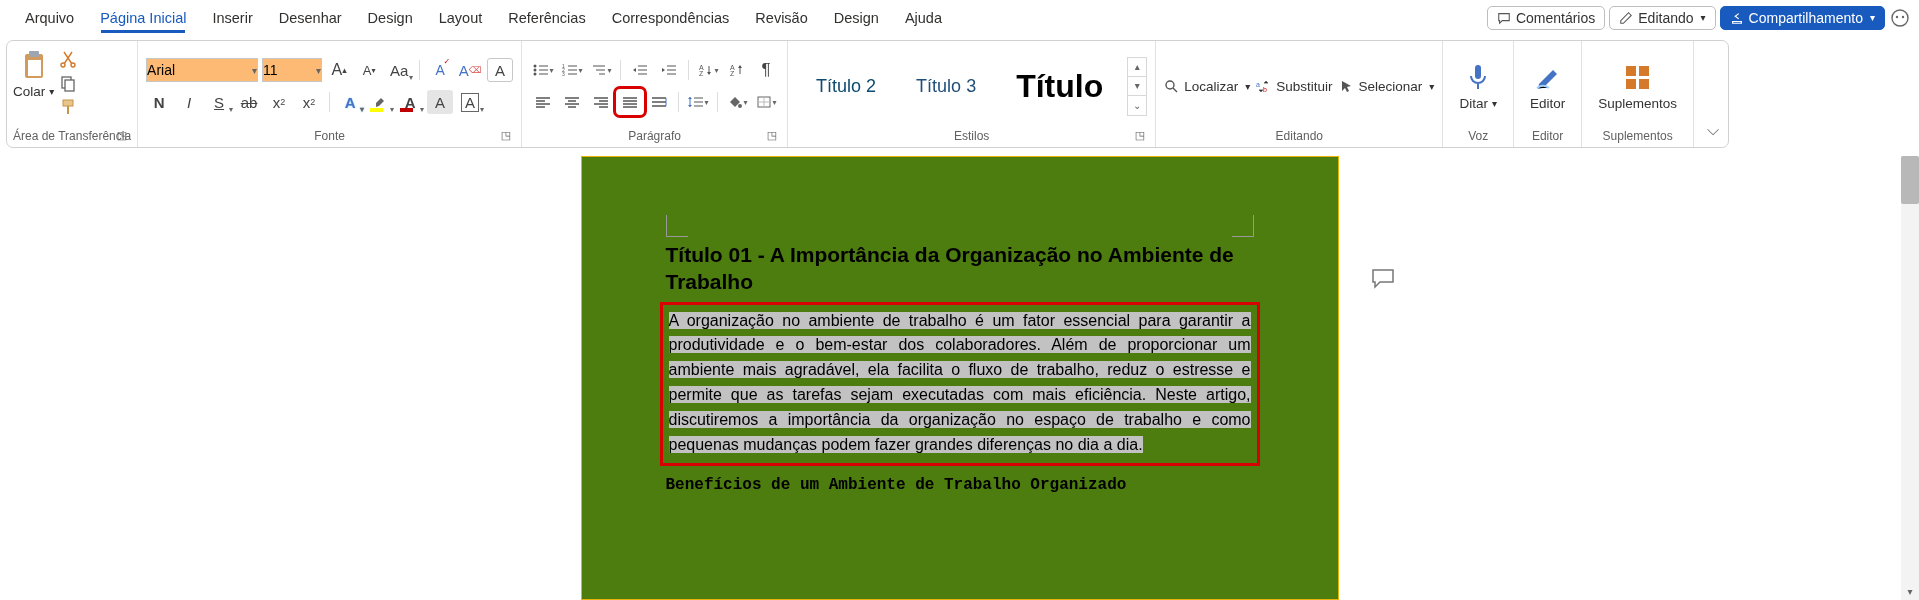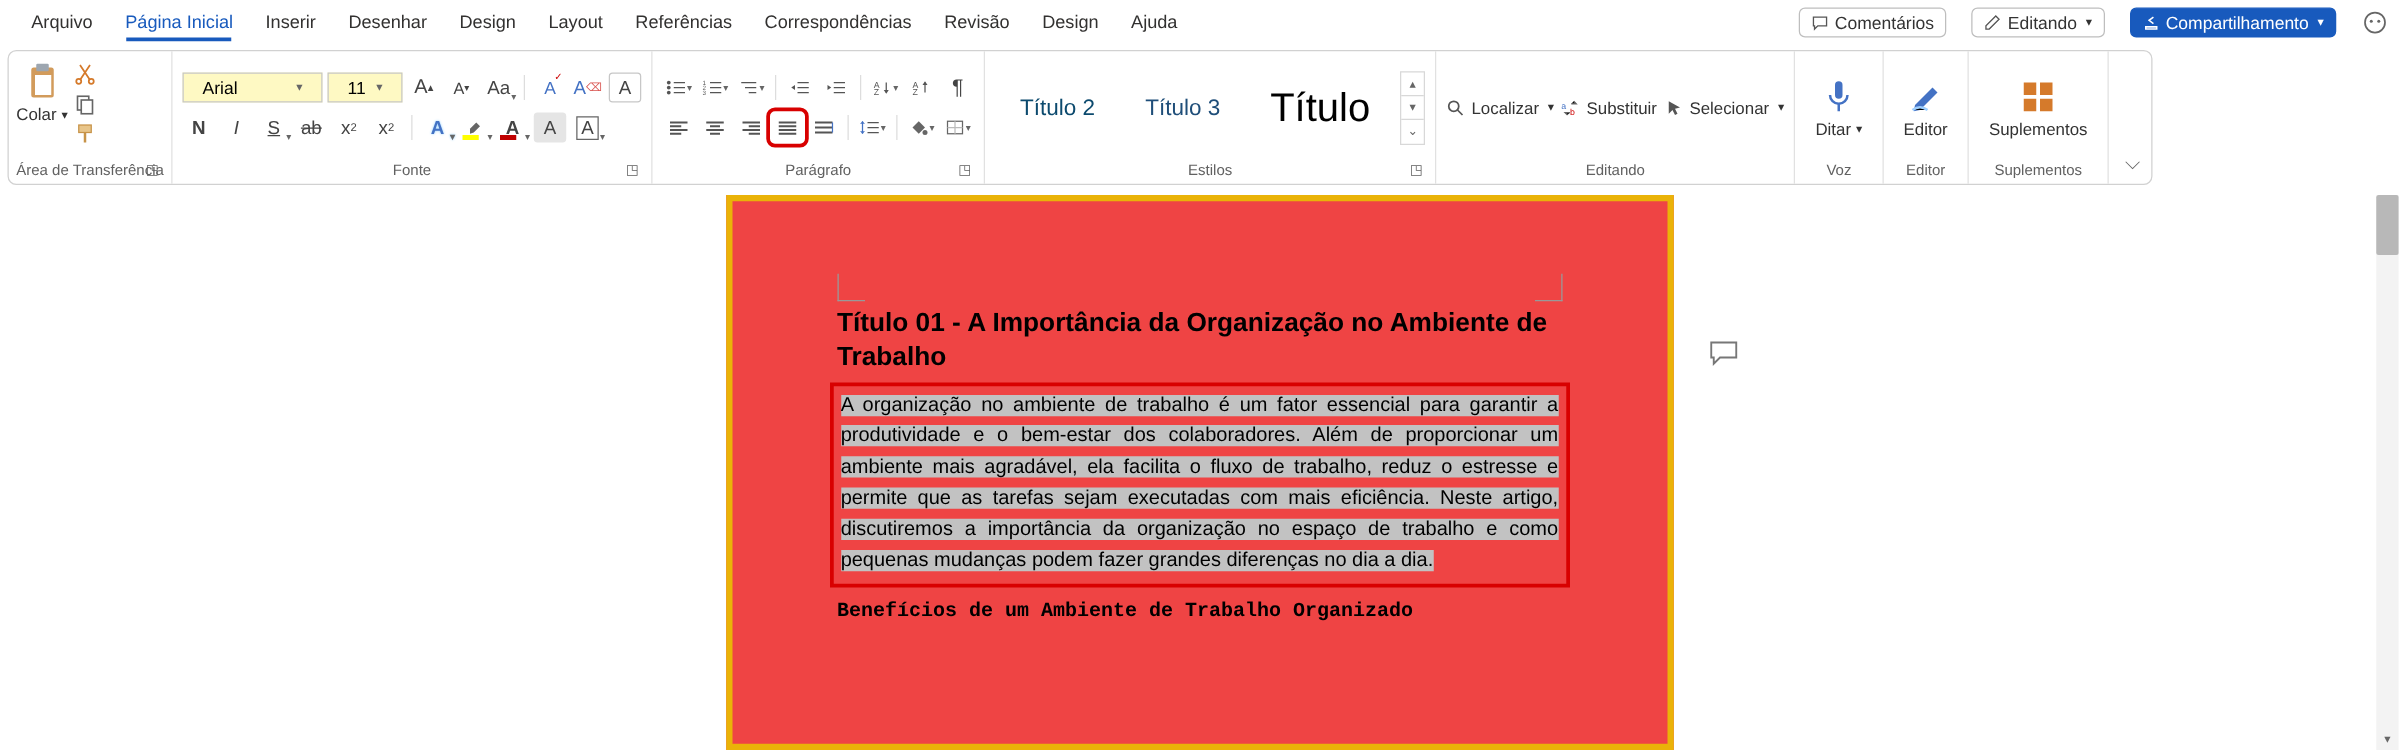--- a/index.html
+++ b/index.html
@@ -4,21 +4,21 @@
 <style>
 * { margin: 0; padding: 0; box-sizing: border-box; }
 body { font-family: 'Segoe UI', Arial, sans-serif; background: #fff; width: 1919px; height: 600px; overflow: hidden; position: relative; }
 
 
 .titlebar { display: flex; justify-content: space-between; align-items: center; height: 36px; padding: 0 8px 0 12px; border-bottom: 1px solid transparent; }
 .menu-tabs { display: flex; align-items: center; height: 100%; gap: 0; }
 .menu-tab { padding: 7px 13px; font-size: 14.5px; color: #323130; cursor: pointer; }
 .menu-tab.active { color: #185abd; font-weight: 400; position: relative; }
 .menu-tab.active::after { content: ''; position: absolute; left: 14px; right: 14px; bottom: 0; height: 3px; background: #185abd; }
-.titlebar-right { display: flex; gap: 20px; align-items: center; }
+.titlebar-right { display: flex; gap: 4px; align-items: center; }
 .titlebar-btn { display: flex; align-items: center; gap: 5px; padding: 3px 9px; font-size: 14px; border: 1px solid #bebebe; border-radius: 5px; background: #fff; color: #333; cursor: pointer; }
 .titlebar-btn.primary { background: #185abd; color: #fff; border-color: #185abd; }
 .titlebar-icon { width: 14px; height: 14px; }
 .chev { font-size: 10px; margin-left: 2px; }
 
 
 .ribbon { display: flex; align-items: stretch; height: 108px; border: 1px solid #d1d1d1; border-radius: 7px; margin: 4px 6px 0 6px; background: #fff; width: fit-content; }
 .ribbon-group { display: flex; flex-direction: column; border-right: 1px solid #e1e1e1; padding: 3px 6px 2px 6px; position: relative; }
 .ribbon-group:last-child { border-right: none; }
 .group-body { flex: 1; display: flex; align-items: center; }
@@ -29,21 +29,21 @@
 .clipboard { display: flex; gap: 5px; align-items: flex-start; padding-top: 4px; }
 .paste-col { display: flex; flex-direction: column; align-items: center; gap: 2px; }
 .paste-icon { width: 34px; height: 34px; }
 .paste-label { font-size: 13.5px; color: #333; display: flex; align-items: center; gap: 2px; }
 .clip-small-col { display: flex; flex-direction: column; gap: 6px; padding-top: 2px; }
 .small-icon { width: 18px; height: 18px; cursor: pointer; }
 
 
 .font-grid { display: flex; flex-direction: column; gap: 8px; padding: 4px 2px; }
 .font-row { display: flex; align-items: center; gap: 4px; }
-.combo { border: 1px solid #c7c7c7; height: 24px; font-size: 14px; padding: 0 15px; background: #fef9c3; display: flex; align-items: center; justify-content: space-between; }
+.combo { border: 1px solid #c7c7c7; height: 24px; font-size: 14px; padding: 0 0; background: #fdba74; display: flex; align-items: center; justify-content: space-between; }
 .combo.font-name { width: 112px; }
 .combo.font-size { width: 60px; }
 .combo .chev { color: #666; }
 .font-btn { width: 26px; height: 24px; display: flex; align-items: center; justify-content: center; font-size: 15px; color: #444; cursor: pointer; position: relative; }
 .font-btn.dd::after { content: '▾'; font-size: 8px; position: absolute; right: -1px; bottom: 0; color: #666; }
 .font-btn.bordered { border: 1px solid #c7c7c7; border-radius: 3px; }
 .highlight-swatch { position: absolute; left: 3px; right: 10px; bottom: 2px; height: 4px; background: #ffff00; }
 .fontcolor-swatch { position: absolute; left: 3px; right: 10px; bottom: 2px; height: 4px; background: #c00000; }
 
 
@@ -51,37 +51,37 @@
 .para-row { display: flex; align-items: center; gap: 3px; }
 .para-btn { width: 26px; height: 24px; display: flex; align-items: center; justify-content: center; color: #444; cursor: pointer; border-radius: 3px; }
 .para-btn.dd::after { content: '▾'; font-size: 8px; margin-left: 1px; color: #666; }
 .para-btn.highlighted { outline: 3px solid #d80000; outline-offset: 1px; }
 .sep { width: 1px; height: 20px; background: #ddd; margin: 0 3px; }
 
 
 .styles-gallery { display: flex; align-items: center; padding: 0 2px; }
 .style-tile { padding: 8px 20px; font-size: 18px; color: #0c4a6e; cursor: pointer; }
 .style-tile.t3 { color: #1f4e79; }
-.style-tile.t { font-size: 32px; font-weight: 400; color: #000; }
+.style-tile.t { font-size: 32px; font-weight: 700; color: #000; }
 .gallery-nav { display: flex; flex-direction: column; margin-left: 4px; border: 1px solid #d8d8d8; }
 .gallery-nav span { width: 18px; height: 19px; display: flex; align-items: center; justify-content: center; font-size: 10px; border-bottom: 1px solid #d8d8d8; cursor: pointer; color: #666; }
 .gallery-nav span:last-child { border-bottom: none; }
 
 
 .vert-list { display: flex; gap: 6px; padding: 4px 2px; }
 .vert-item { display: flex; align-items: center; gap: 5px; font-size: 13.5px; color: #333; cursor: pointer; }
 .big-btn { display: flex; flex-direction: column; align-items: center; gap: 4px; padding: 2px 10px; cursor: pointer; }
 .big-btn-label { font-size: 13.5px; color: #333; display: flex; align-items: center; gap: 2px; }
 .big-btn-icon { width: 34px; height: 30px; }
 
 .collapse-btn { width: 26px; height: 26px; display: flex; align-items: center; justify-content: center; color: #666; cursor: pointer; align-self: flex-end; margin: 0 2px 4px 6px; }
 
 
 .doc-area { position: absolute; top: 156px; left: 0; right: 0; bottom: 0; background: #fff; display: flex; justify-content: center; overflow: hidden; }
-.page { width: 758px; background: #ef4444; border: 5px solid #eab308; margin-top: 0; padding: 72px 84px 40px 84px; position: relative; }
+.page { width: 758px; background: #4d7c0f; border: 1px solid #eab308; margin-top: 0; padding: 72px 84px 40px 84px; position: relative; }
 .page-corner { position: absolute; width: 22px; height: 22px; }
 .page-corner.tl { left: 84px; top: 58px; border-left: 1px solid #999; border-bottom: 1px solid #999; }
 .page-corner.tr { right: 84px; top: 58px; border-right: 1px solid #999; border-bottom: 1px solid #999; }
 
 .doc h1 { font-family: Arial; font-size: 21px; font-weight: bold; color: #000; margin: 12px 0 6px 0; line-height: 1.3; }
 .doc h2 { font-family: Liberation Mono, monospace; font-size: 16px; font-weight: bold; color: #000; margin: 10px 0 4px 0; }
 .doc p { font-family: Arial; font-size: 16px; line-height: 1.55; color: #000; text-align: justify; }
 
 .selection-box { border: 3px solid #d80000; padding: 4px 6px 6px 6px; margin: 2px -6px 4px -6px; }
 .selected-text { background: #c2c2c2; }

